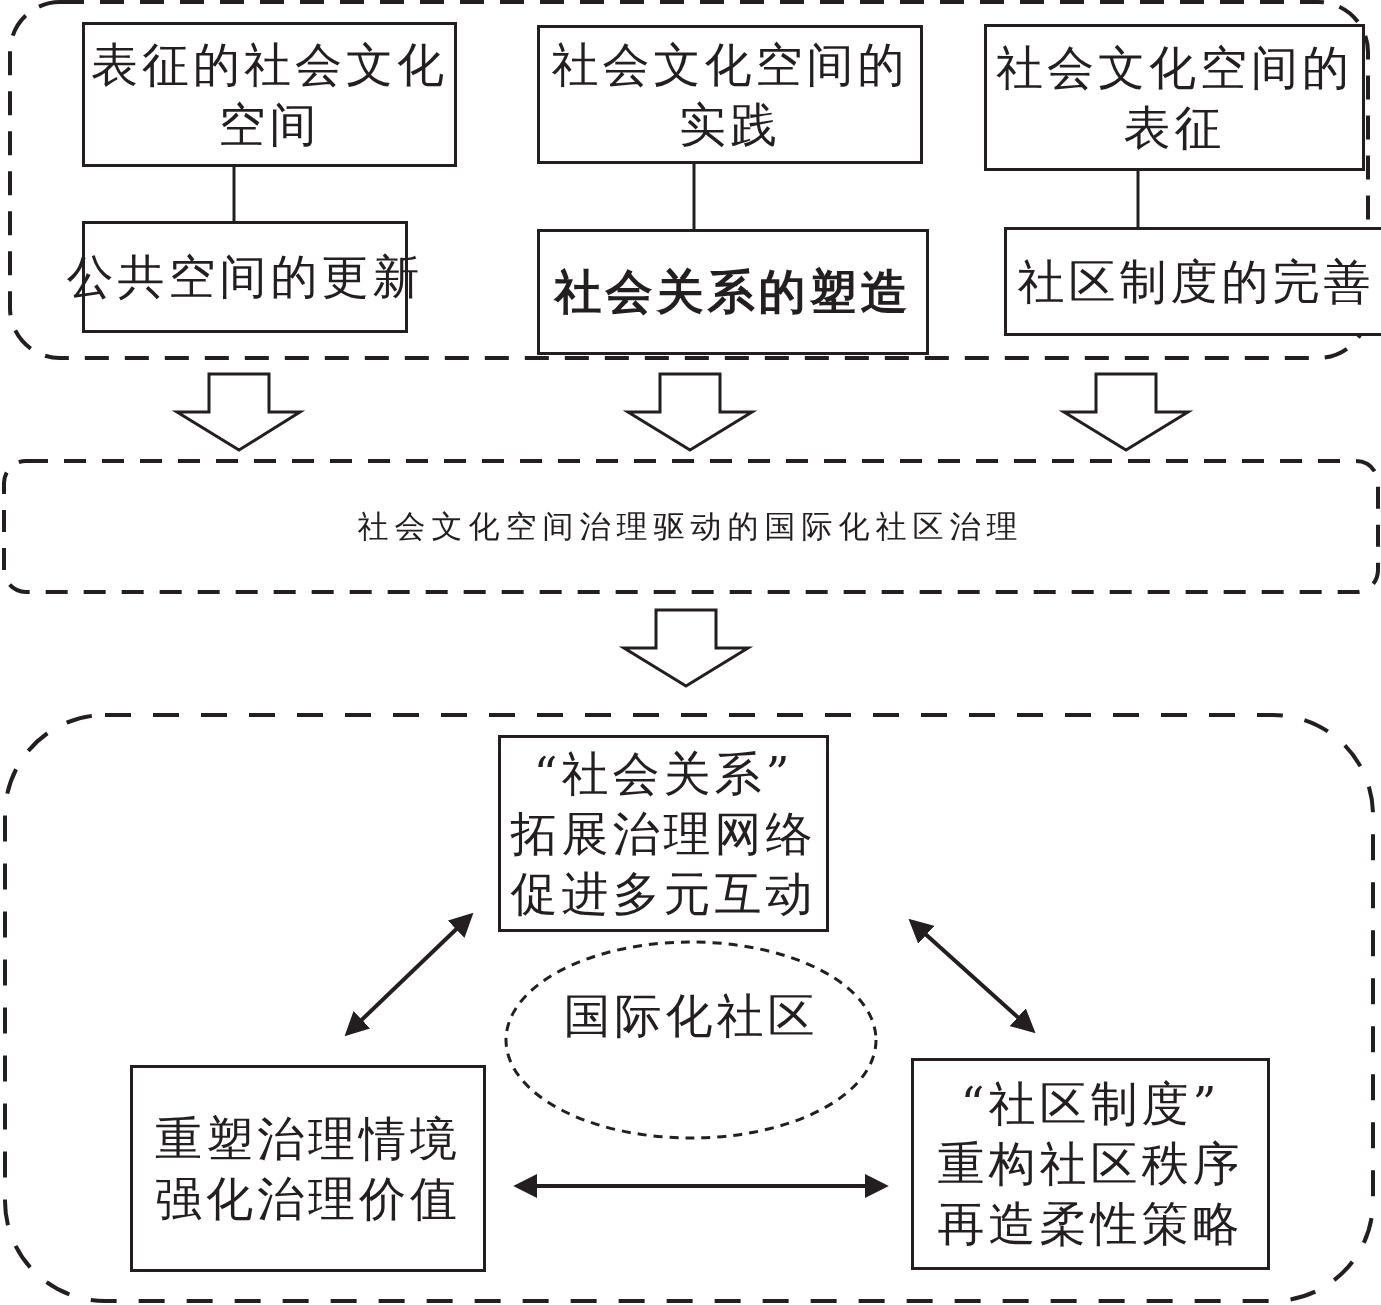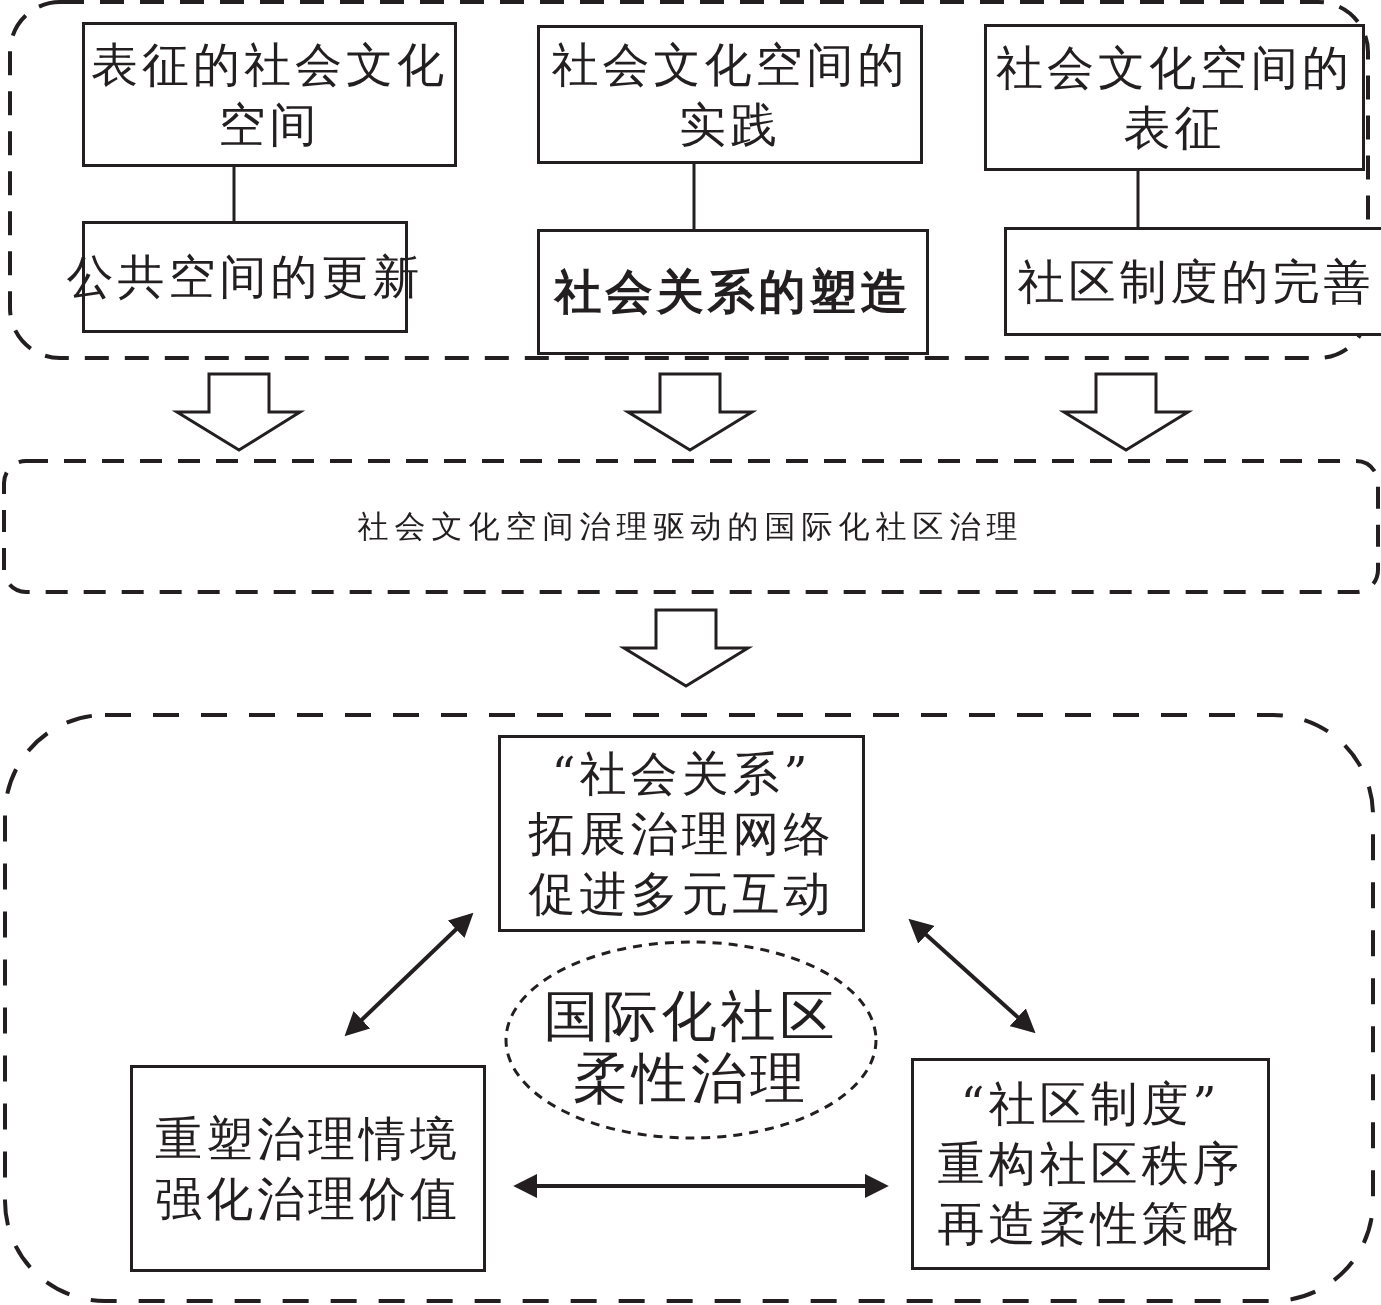--- a/index.html
+++ b/index.html
@@ -21,21 +21,21 @@
     .box .line { display: block; white-space: nowrap; }
     .top-box { font-size: 47px; line-height: 60px; letter-spacing: 4px; margin-left: 36px; }
     .bot-box { font-size: 47px; line-height: 60px; letter-spacing: 4px; }
     .mid-text {
       position: absolute; left: 0; width: 1381px; top: 496px;
       text-align: center; font-size: 31px; letter-spacing: 6px;
       line-height: 60px;
     }
     .ellipse-text {
       position: absolute; left: 506px; width: 370px; top: 985px;
-      text-align: center; font-size: 55px; line-height: 62px; letter-spacing: 4px;
+      text-align: center; font-size: 47px; line-height: 62px; letter-spacing: 4px;
     }
     .ellipse-text .line { display: block; }
   </style>
 </head>
 <body>
 
 <svg id="diagram-svg" width="1381" height="1305">
   <defs>
     <marker id="ah" viewBox="0 0 10 10" refX="8" refY="5" markerWidth="6" markerHeight="6" orient="auto-start-reverse">
       <path d="M0,0 L10,5 L0,10 z" fill="#231f20"></path>
@@ -84,33 +84,32 @@
 <div class="box top-box" style="left:948px; top:24px; width:381px; height:147px;">
   <span class="line">社会文化空间的</span>
   <span class="line">表征</span>
 </div>
 <div class="box top-box" style="left:968px; top:227px; width:384px; height:109px;">
   <span class="line">社区制度的完善</span>
 </div>
 
 <div class="mid-text">社会文化空间治理驱动的国际化社区治理</div>
 
-<div class="box bot-box" style="left:498px; top:735px; width:367px; height:197px;">
+<div class="box bot-box" style="left:498px; top:735px; width:331px; height:197px;">
   <span class="line">“社会关系”</span>
   <span class="line">拓展治理网络</span>
   <span class="line">促进多元互动</span>
 </div>
 
 <div class="box bot-box" style="left:130px; top:1065px; width:356px; height:207px;">
   <span class="line">重塑治理情境</span>
   <span class="line">强化治理价值</span>
 </div>
 
 <div class="box bot-box" style="left:911px; top:1058px; width:359px; height:212px;">
   <span class="line">“社区制度”</span>
   <span class="line">重构社区秩序</span>
   <span class="line">再造柔性策略</span>
 </div>
 
 <div class="ellipse-text">
   <span class="line">国际化社区</span>
-  <span class="line">柔性治理</span>
 </div>
 
 </body></html>

